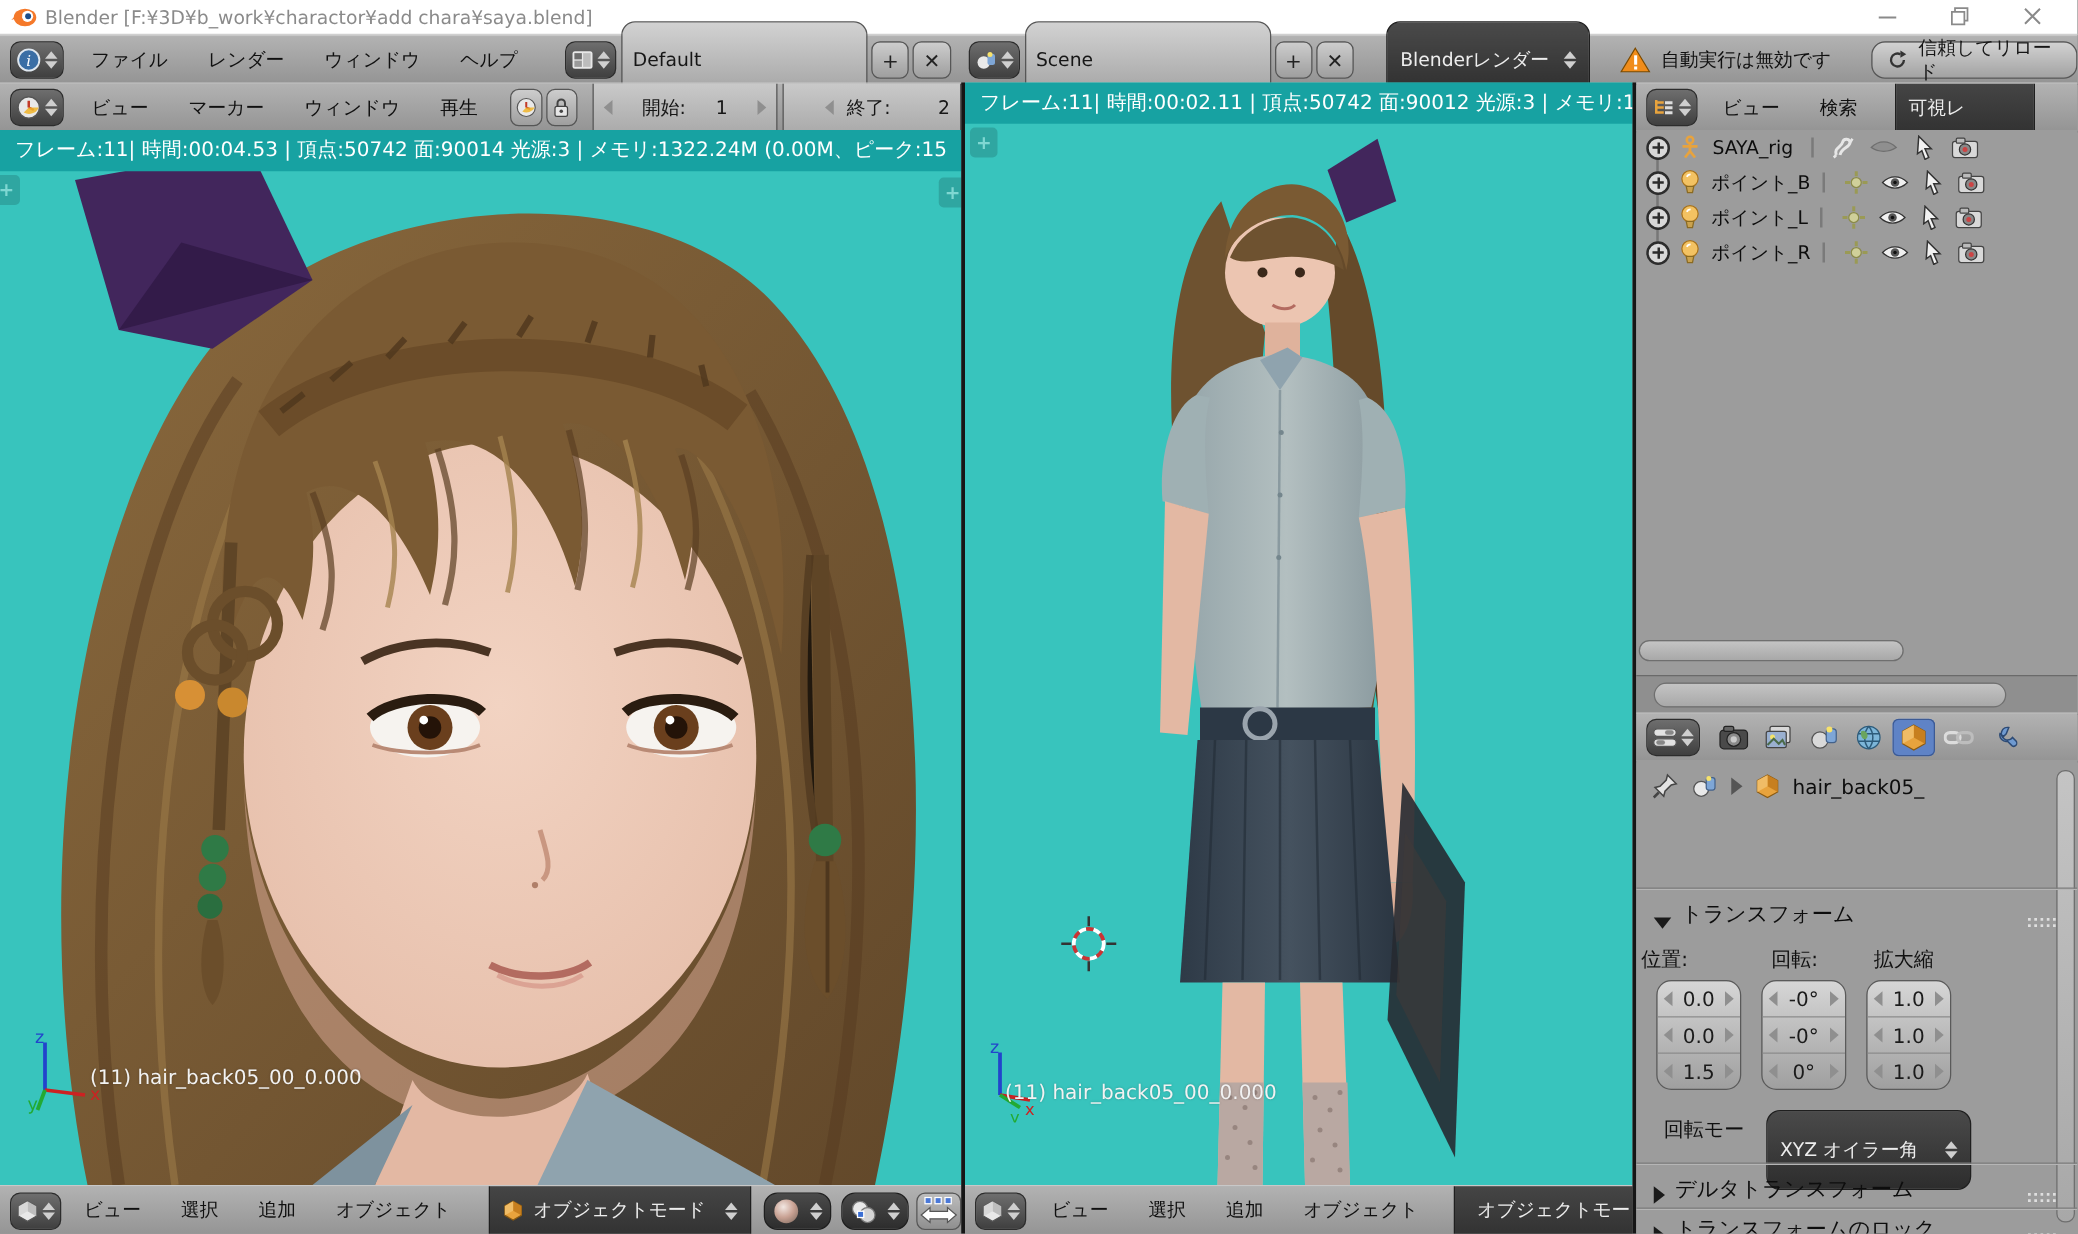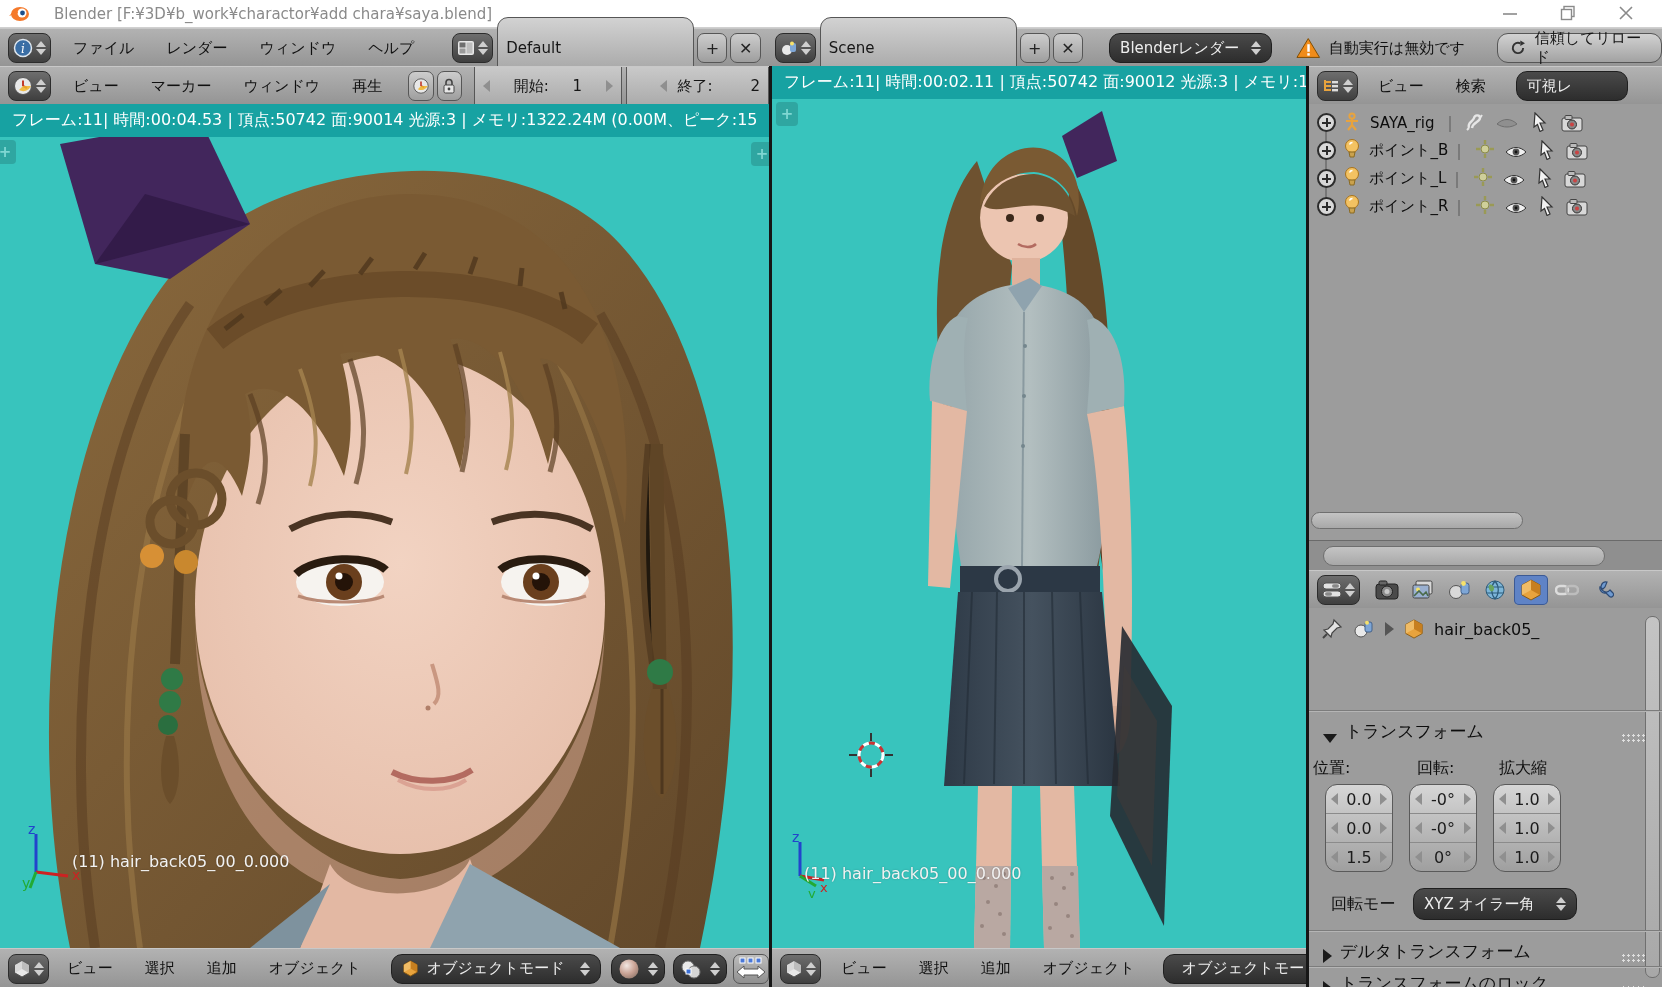--- a/index.html
+++ b/index.html
@@ -1,45 +1,45 @@
 <!DOCTYPE html>
 <html><head>
 <meta charset="utf-8">
 <style>
   html,body{margin:0;padding:0}
   body{width:1662px;height:987px;position:relative;overflow:hidden;
        font-family:"DejaVu Sans",sans-serif;background:#9c9c9c;font-size:15px;color:#111}
   .abs{position:absolute}
   
   #titlebar{left:0;top:0;width:1662px;height:27px;background:#fff;border-bottom:1px solid #d0d0d0;display:flex;align-items:center}
-  #titlebar .title{color:#8a8a8a;font-size:15px;margin-left:24px;white-space:nowrap}
+  #titlebar .title{color:#8a8a8a;font-size:15px;margin-left:6px;white-space:nowrap}
   .winctl{display:flex;gap:42px;position:absolute;right:28px;top:5px}
   .winctl svg{display:block}
   
   .hdr{background:linear-gradient(#b2b2b2,#949494);border-top:1px solid #c8c8c8;border-bottom:1px solid #4f4f4f;display:flex;align-items:center}
   .menu{color:#101010;margin:0 16px;white-space:nowrap;cursor:default}
   .edbtn{background:linear-gradient(#6e6e6e,#3f3f3f);border:1px solid #2c2c2c;border-radius:8px;height:28px;display:flex;align-items:center;padding:0 4px;gap:3px;margin-left:8px}
   .updown{display:flex;flex-direction:column;gap:2px}
   .tri-u{width:0;height:0;border-left:5px solid transparent;border-right:5px solid transparent;border-bottom:6px solid #cfcfcf}
   .tri-d{width:0;height:0;border-left:5px solid transparent;border-right:5px solid transparent;border-top:6px solid #cfcfcf}
   .stp-l{width:0;height:0;border-top:6px solid transparent;border-bottom:6px solid transparent;border-right:7px solid #8f8f8f}
   .stp-r{width:0;height:0;border-top:6px solid transparent;border-bottom:6px solid transparent;border-left:7px solid #8f8f8f}
   .pill{background:linear-gradient(#d2d2d2,#a2a2a2);border:1px solid #565656;border-radius:11px;height:28px;display:flex;align-items:center;padding:16px 8px;color:#161616}
   .sqbtn{background:linear-gradient(#cdcdcd,#9e9e9e);border:1px solid #565656;border-radius:7px;width:30px;height:28px;display:flex;align-items:center;justify-content:center;font-size:16px;color:#222}
-  .ddark{background:linear-gradient(#4a4a4a,#2d2d2d);border:1px solid #1f1f1f;border-radius:11px;height:28px;display:flex;align-items:center;padding:0 10px;color:#ededed;gap:8px;white-space:nowrap}
+  .ddark{background:linear-gradient(#4a4a4a,#2d2d2d);border:1px solid #1f1f1f;border-radius:11px;height:28px;display:flex;align-items:center;padding:16px 10px;color:#ededed;gap:8px;white-space:nowrap}
   
   .vp{background:#38c4bd;overflow:hidden}
   .vpstrip{position:absolute;left:0;top:0;width:100%;height:33px;background:#17a2a2;color:#fff;
            display:flex;align-items:center;font-size:16px;white-space:nowrap;overflow:hidden;padding-left:12px}
   .plus-tab{position:absolute;width:22px;height:24px;background:#2fa6a1;border-radius:4px;color:#7fd7d2;
             display:flex;align-items:center;justify-content:center;font-weight:bold;font-size:15px}
   .objlabel{position:absolute;color:#f2f2f2;font-size:16px;white-space:nowrap;text-shadow:0 0 2px rgba(0,0,0,.25)}
   .vborder{position:absolute;width:3px;background:#161616}
   
-  .outrow{display:flex;align-items:flex-end;height:28px;position:relative}
+  .outrow{display:flex;align-items:center;height:28px;position:relative}
   .expand{width:15px;height:15px;border:2px solid #2c2c2c;border-radius:50%;background:#d8d8d8;position:relative;flex:none}
   .expand::before,.expand::after{content:"";position:absolute;background:#2c2c2c}
   .expand::before{left:3px;right:3px;top:50%;height:2px;margin-top:-1px}
   .expand::after{top:3px;bottom:3px;left:50%;width:2px;margin-left:-1px}
   .oname{margin-left:8px;color:#0d0d0d;white-space:nowrap}
   .osep{width:2px;height:16px;background:#7a7a7a;margin:0 10px}
   .scrollpill{background:linear-gradient(#c4c4c4,#a8a8a8);border:1px solid #6f6f6f;border-radius:9px}
   
   .ptab{width:34px;height:30px;display:flex;align-items:center;justify-content:center;border-radius:5px}
   .ptab.active{background:#5f83c6;box-shadow:inset 0 0 0 1px #3c5a94}

